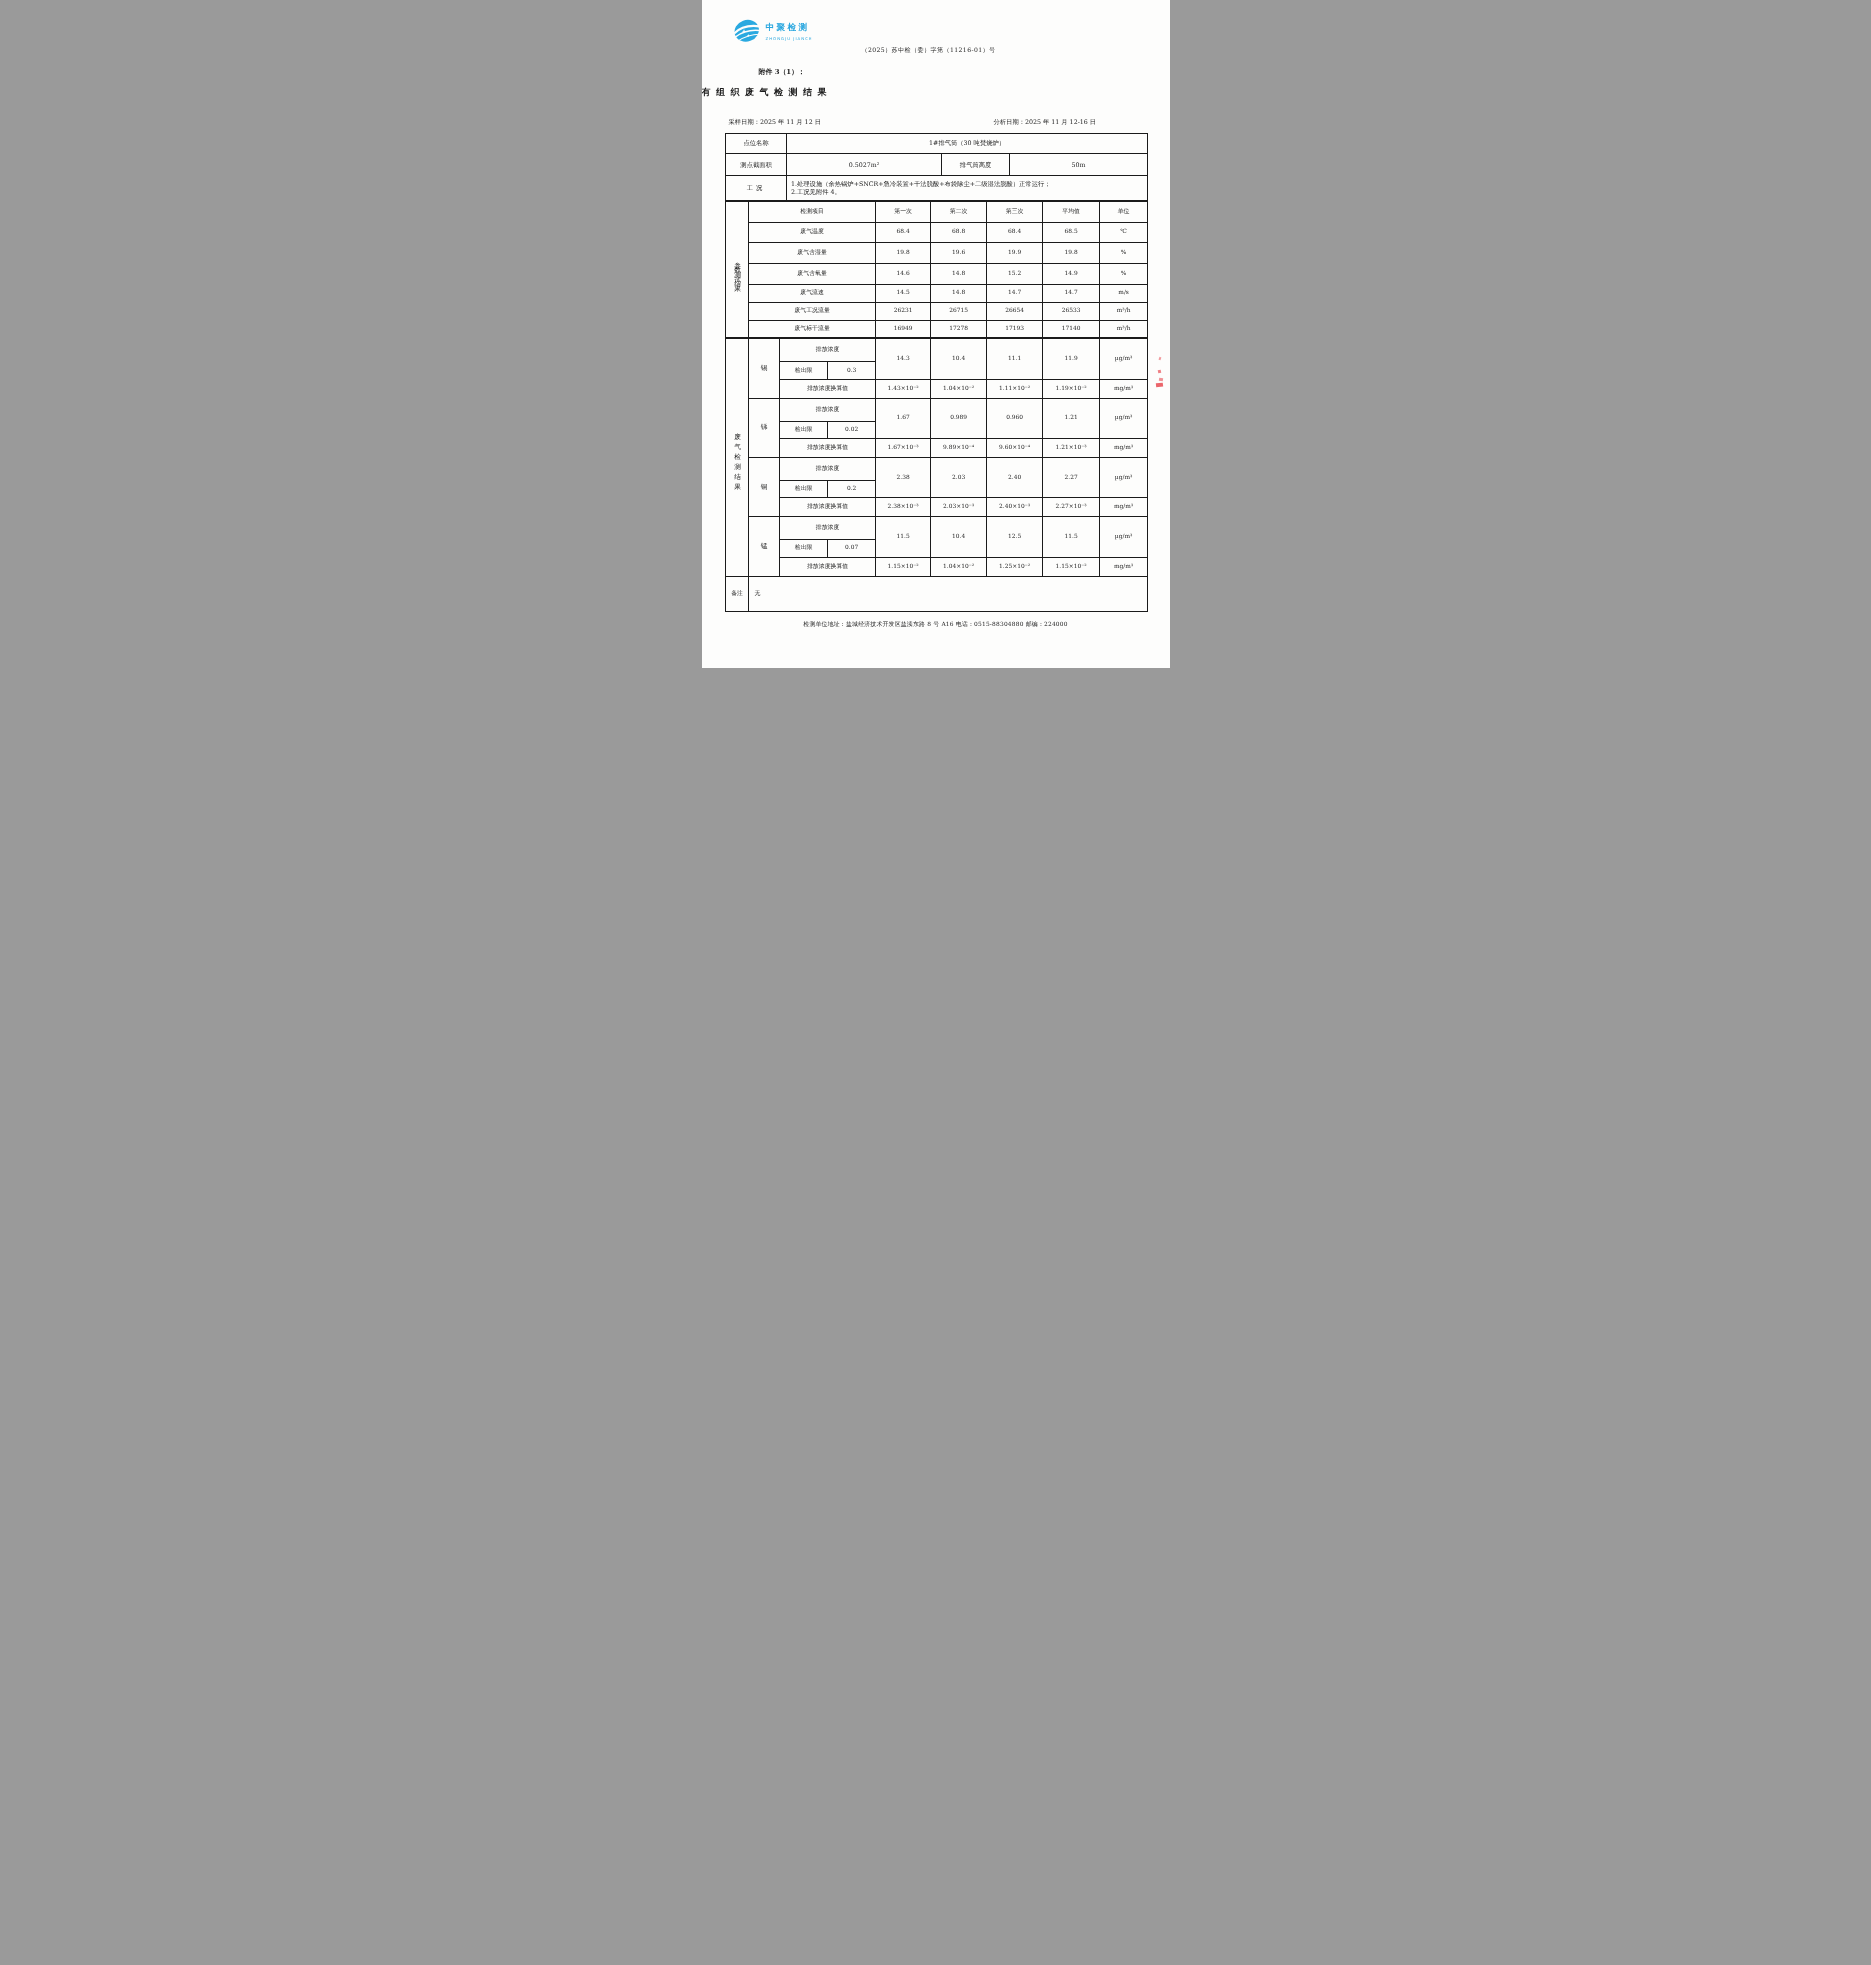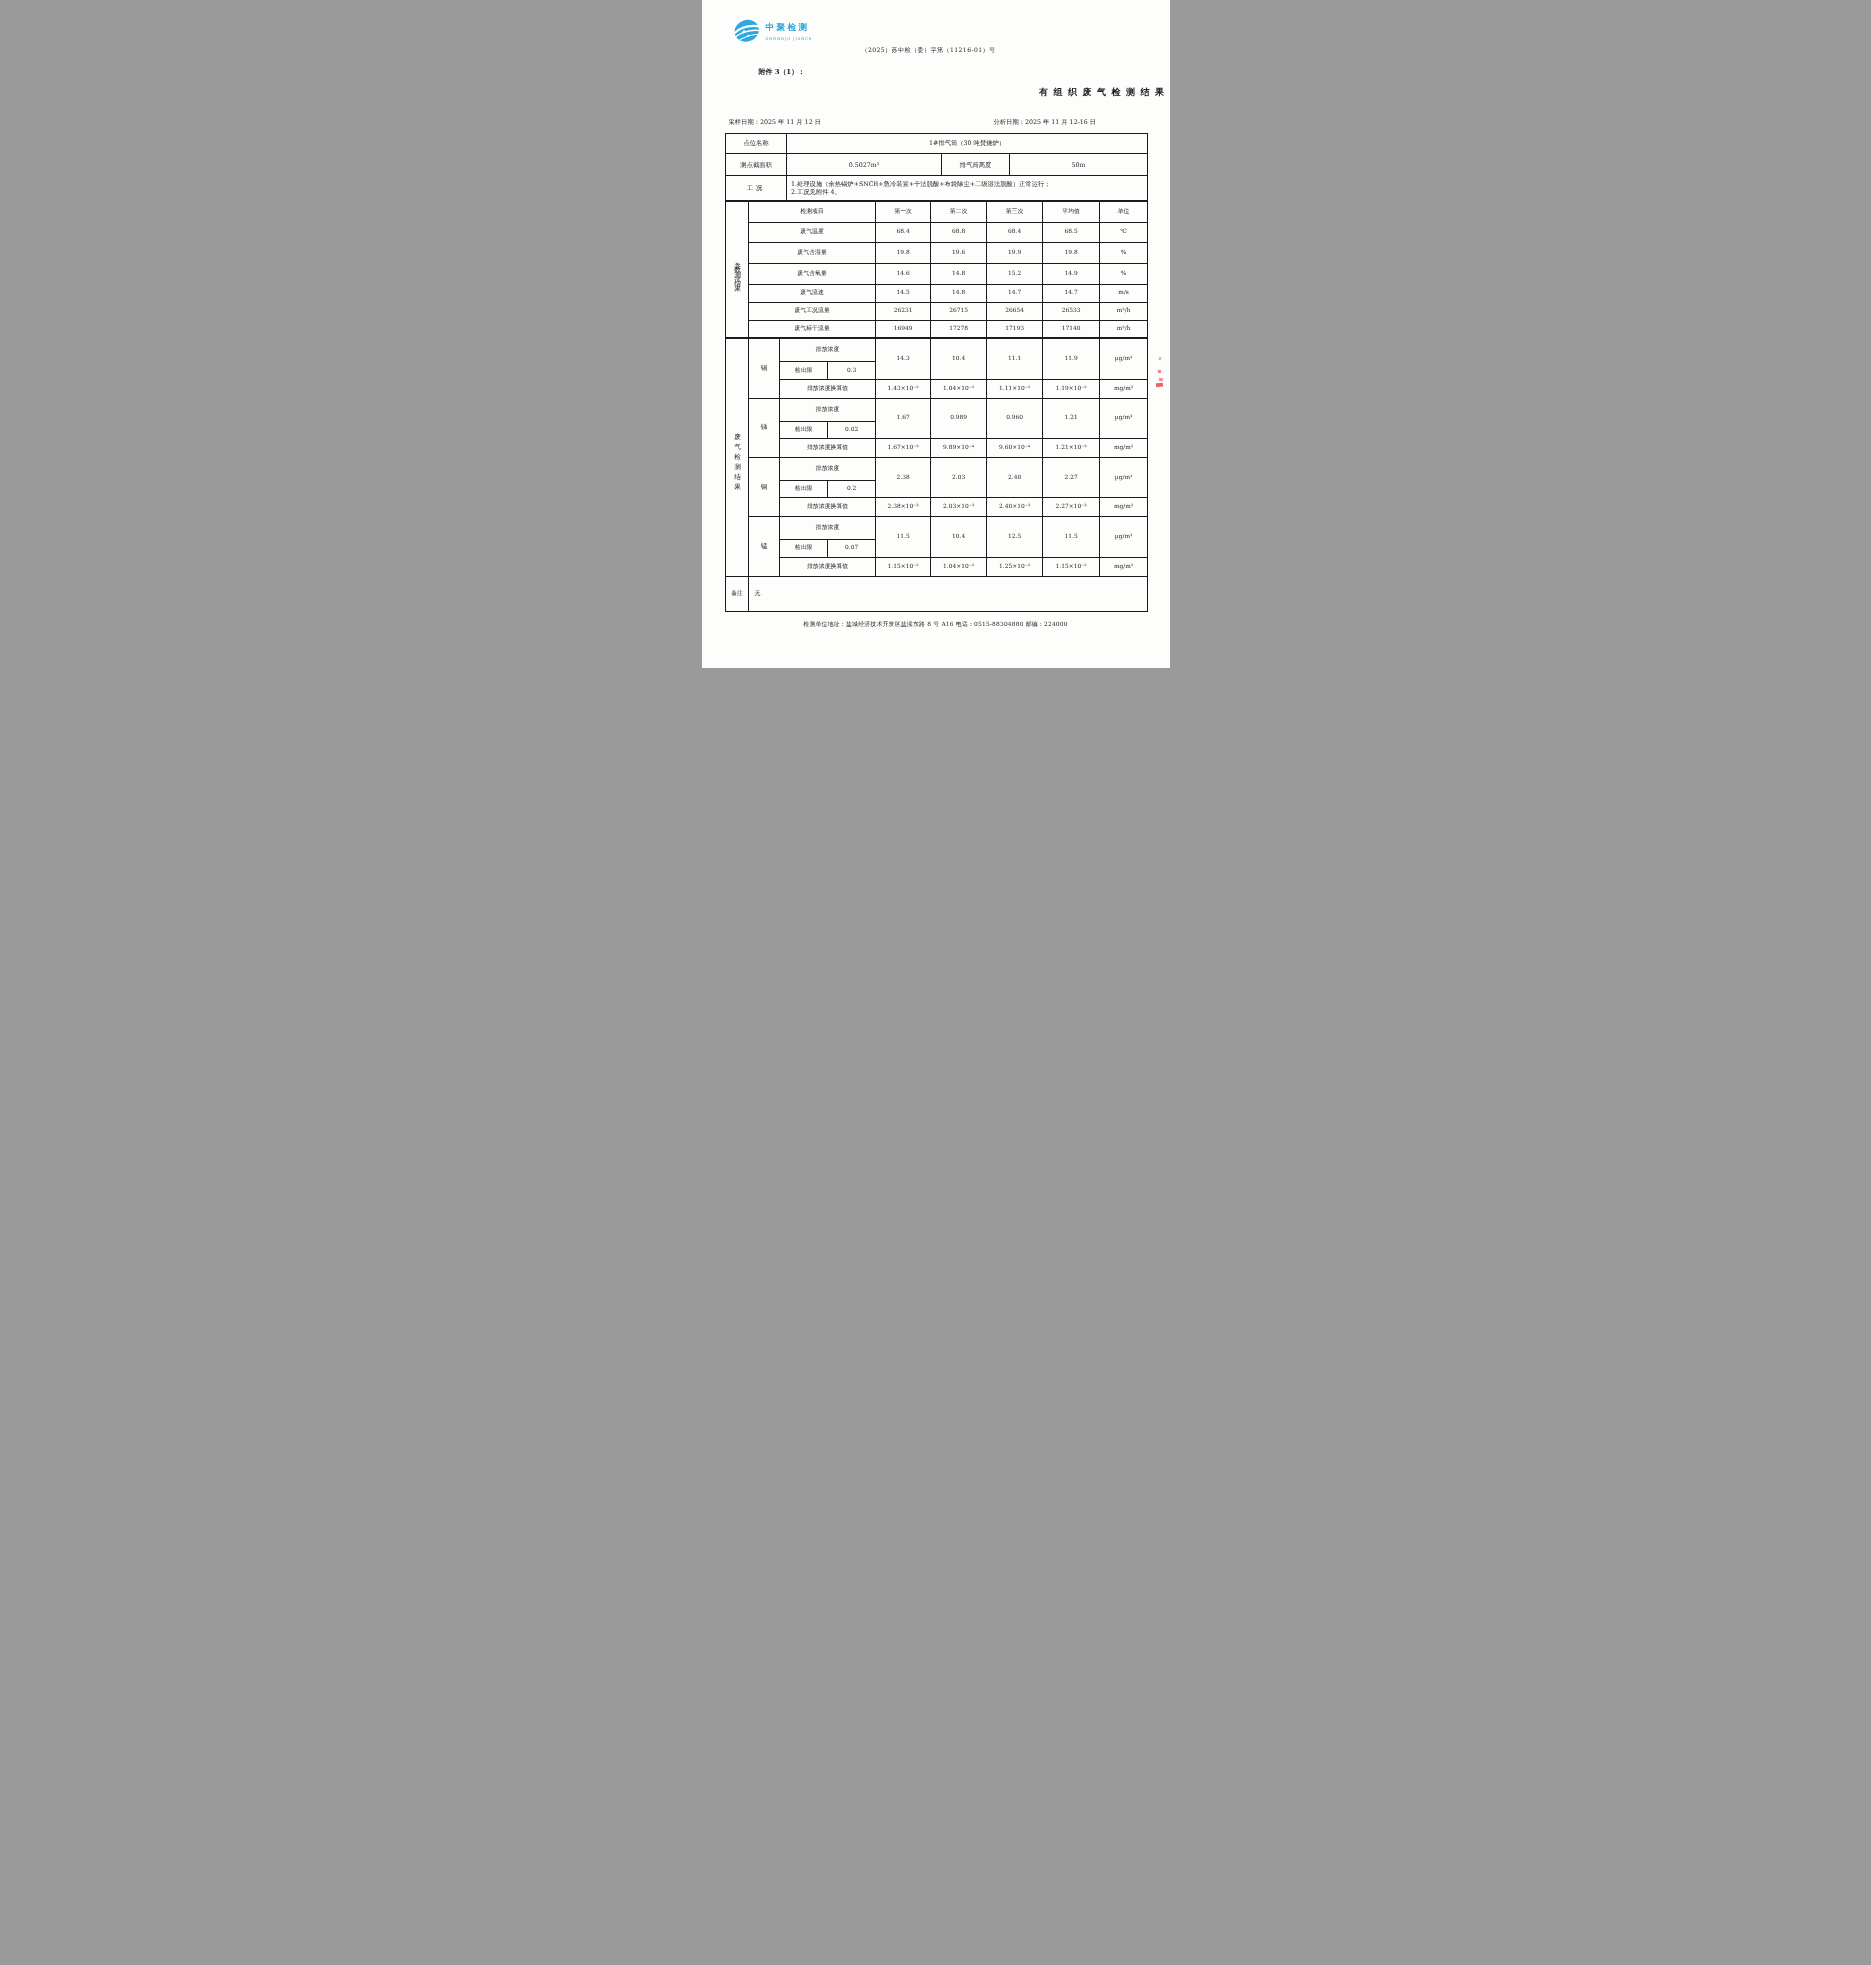--- a/index.html
+++ b/index.html
@@ -11,21 +11,21 @@
     font-family:"DejaVu Serif","Liberation Serif",serif;
     color:#1c1c1c;
     overflow:hidden;
   }
   
   .logo-wrap{position:absolute;left:31px;top:17.3px;display:flex;align-items:center;gap:5.5px;}
   .logo-text-cn{font-size:8.6px;font-weight:bold;letter-spacing:2.4px;color:#2aa7df;font-family:"DejaVu Sans","Liberation Sans",sans-serif;}
   .logo-text-en{font-size:3.9px;letter-spacing:1px;color:#2aa7df;margin-top:1.2px;font-family:"DejaVu Sans","Liberation Sans",sans-serif;}
   .doc-number{position:absolute;left:160px;top:46px;font-size:6.1px;letter-spacing:0.4px;}
   .attachment{position:absolute;left:33px;top:67px;font-size:6.9px;font-weight:bold;padding-left:24px;}
-  .title{position:absolute;left:0;top:86px;width:100%;text-align:right;font-size:9px;font-weight:bold;letter-spacing:5.5px;}
+  .title{position:absolute;left:0;top:86px;width:100%;text-align:left;font-size:9px;font-weight:bold;letter-spacing:5.5px;}
   .dates{position:absolute;left:0;top:118px;width:100%;font-size:6.3px;}
   .date-sampling{position:absolute;left:27px;top:0;}
   .date-analysis{position:absolute;left:292px;top:0;}
   
   .tables{position:absolute;left:23.6px;top:133px;width:422px;}
   table{border-collapse:collapse;table-layout:fixed;width:422px;}
   td{border:0.8px solid #1b1b1b;text-align:center;font-size:5.9px;padding:0;overflow:hidden;line-height:1.35;}
   .t-info td{font-size:6.3px;}
   .cond-cell{text-align:left;padding:1.6px 3.9px;font-size:5.7px;}
   .vlabel-cell div{writing-mode:vertical-rl;text-orientation:upright;margin:0 auto;font-size:6.7px;}

